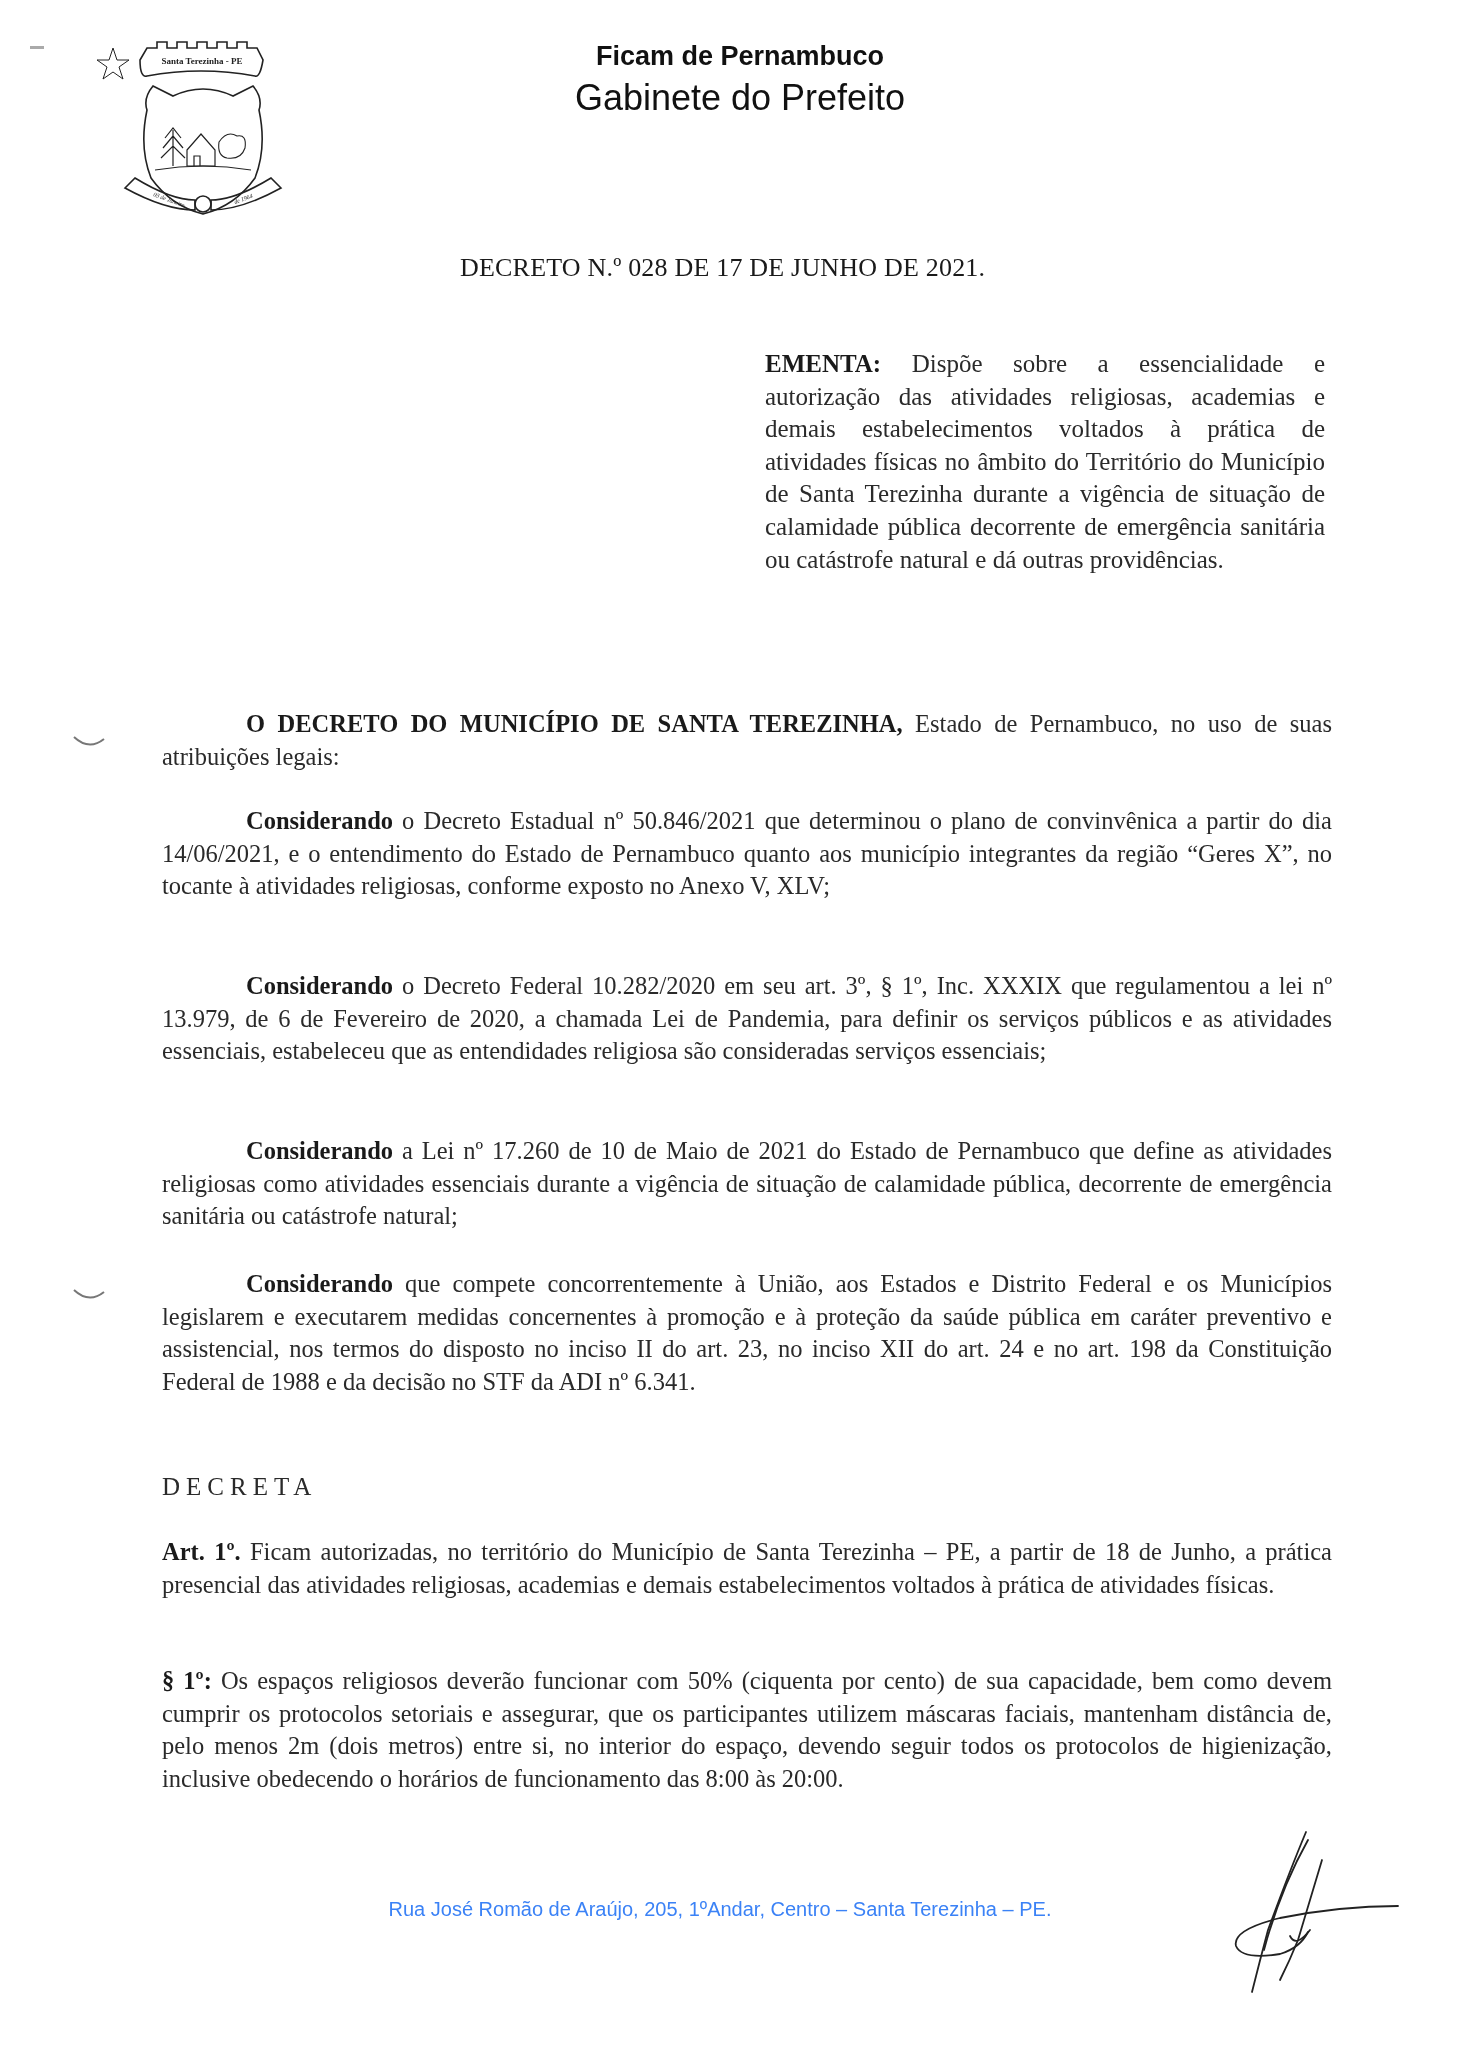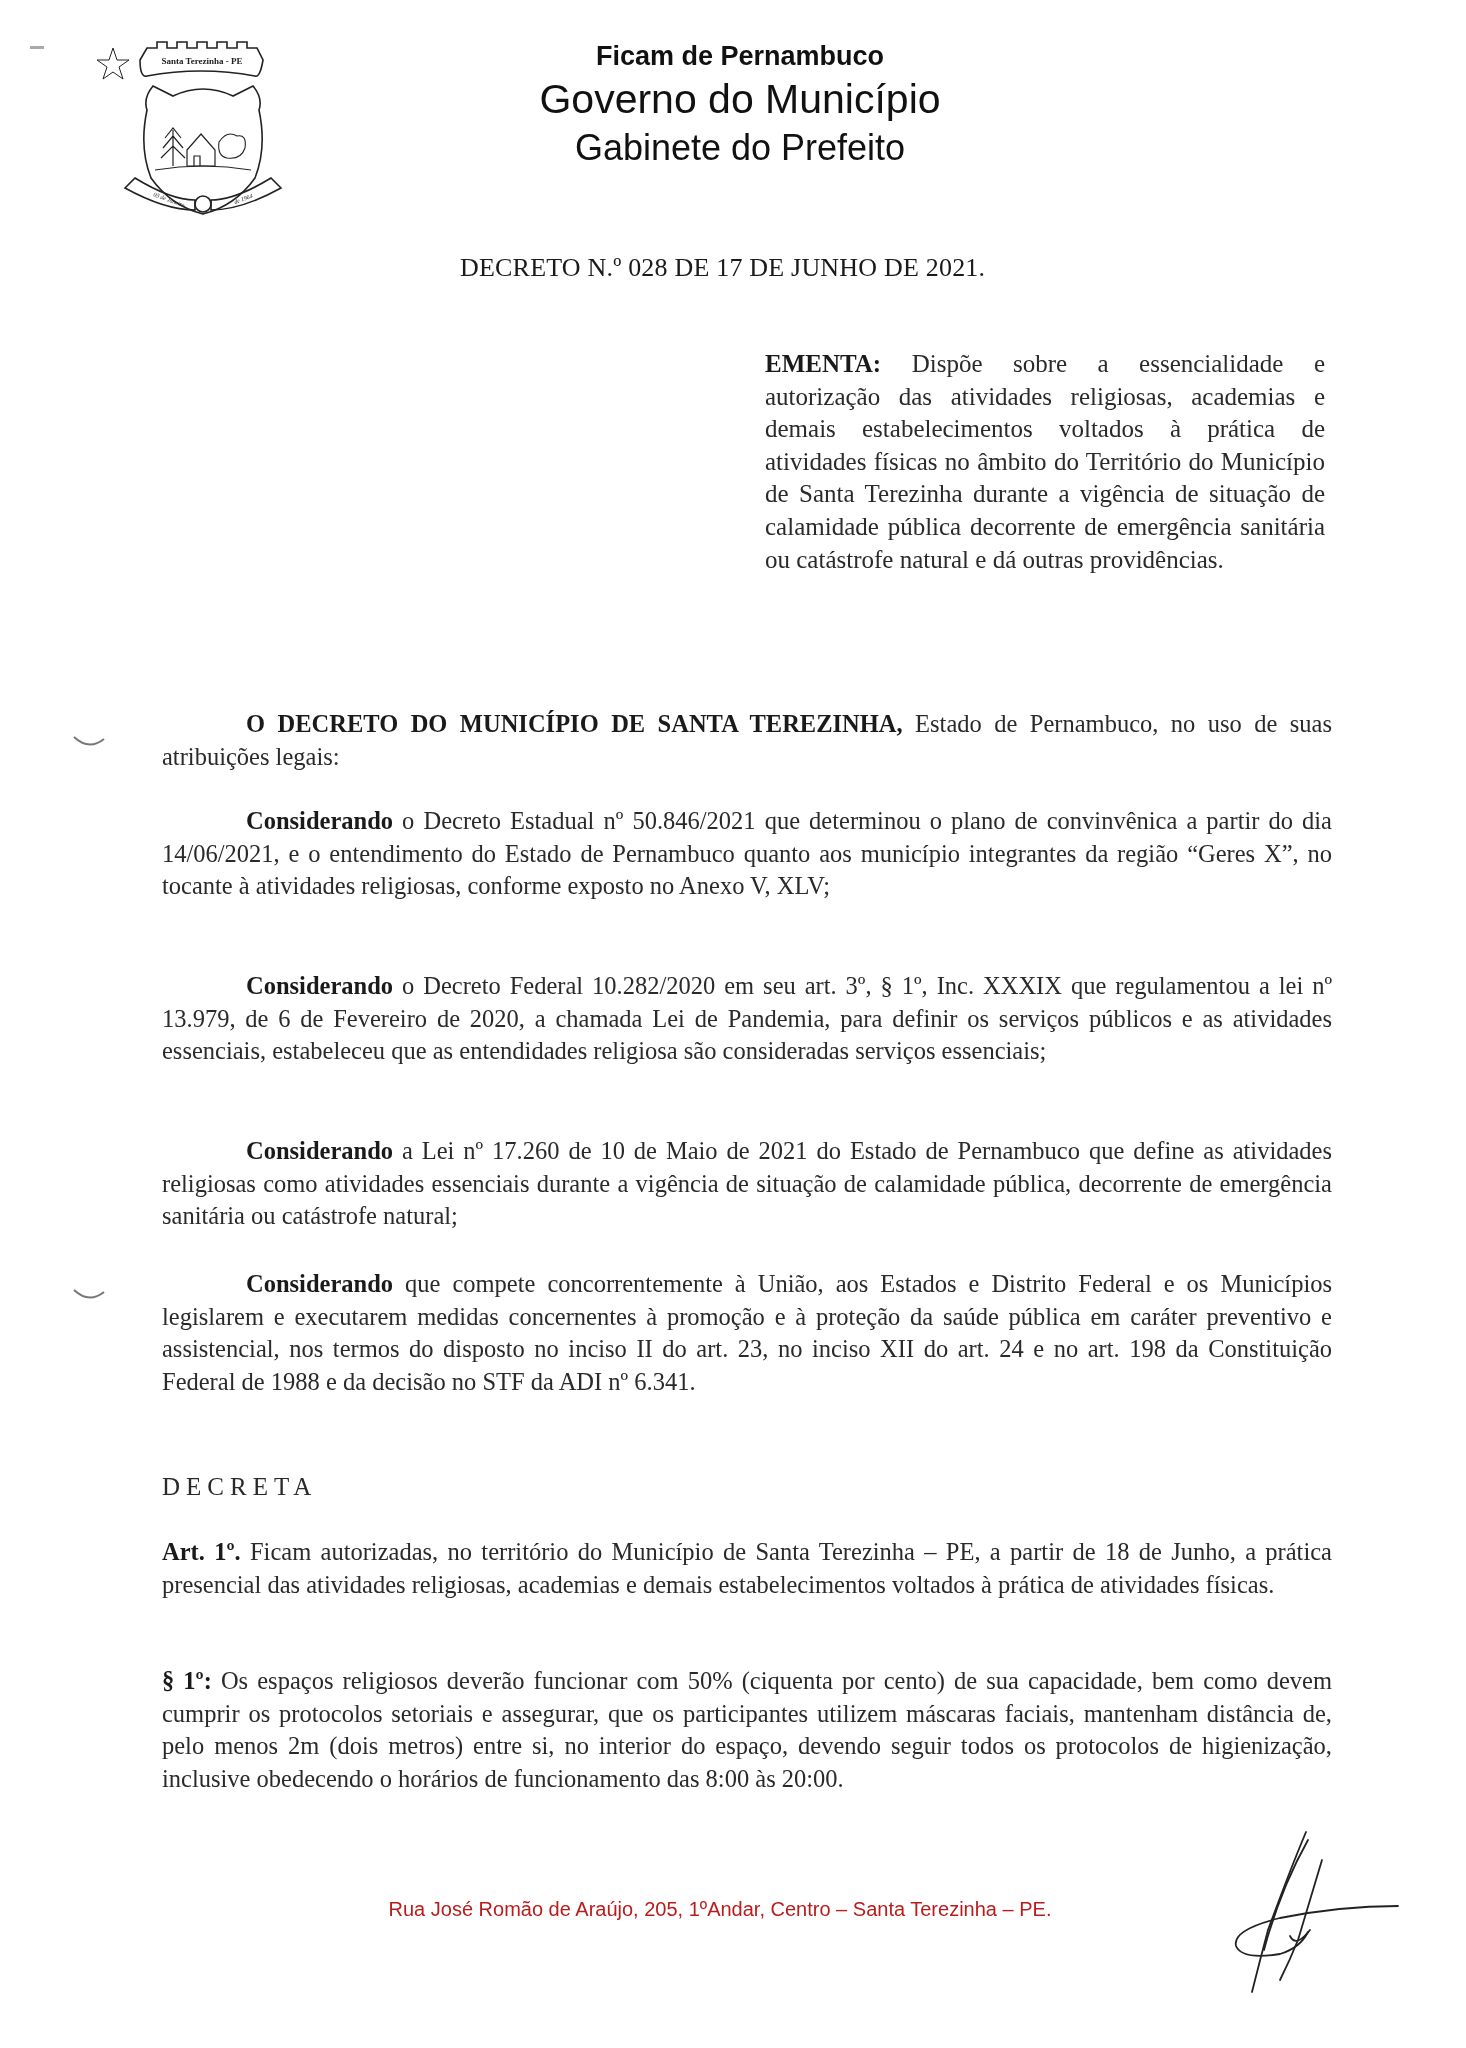--- a/index.html
+++ b/index.html
@@ -28,21 +28,21 @@
   #p-intro { top: 708px; }
   #p-cons1 { top: 805px; }
   #p-cons2 { top: 970px; }
   #p-cons3 { top: 1135px; }
   #p-cons4 { top: 1268px; }
   #decreta { position: absolute; left: 162px; top: 1473px; font-size: 25px; letter-spacing: 6px; color: #2a2a2a; }
   #p-art1 { top: 1536px; }
   #p-par1 { top: 1665px; }
 
   
-  #footer { position: absolute; left: 320px; top: 1893px; width: 800px; text-align: center; font-size: 20px; line-height: 33px; color: #b91c1c; }
+  #footer { position: absolute; left: 320px; top: 1893px; width: 800px; text-align: center; font-size: 20px; line-height: 33px; color: #3b82f6; }
   #signature { position: absolute; left: 1140px; top: 1820px; width: 260px; height: 180px; }
 
   .margin-mark { position: absolute; left: 72px; width: 34px; height: 14px; }
   #mark-1 { top: 735px; }
   #mark-2 { top: 1288px; }
   #dash-mark { position: absolute; left: 30px; top: 46px; width: 14px; height: 3px; background: #aaa; }
 </style>
 </head>
 <body>
 
@@ -65,21 +65,20 @@
     <path d="M124,104 Q132,92 142,98 Q152,96 150,110 Q146,122 132,120 Q122,118 124,104 Z" stroke-width="1.1"></path>
     <path d="M60,132 Q108,124 156,132" stroke-width="1"></path>
   </g>
   <text x="107" y="26" font-size="9" text-anchor="middle" font-family="Liberation Serif, serif" font-weight="bold" fill="#222">Santa Terezinha - PE</text>
   <text x="58" y="158" font-size="6" font-family="Liberation Serif, serif" font-style="italic" fill="#222" transform="rotate(20 58 158)">03 de Janeiro</text>
   <text x="140" y="166" font-size="6" font-family="Liberation Serif, serif" font-style="italic" fill="#222" transform="rotate(-20 140 166)">de 1964</text>
 </svg>
 
 <div id="header" class="sans">
   <div class="state">Ficam de Pernambuco</div>
-  <div class="gov">Governo do Município</div>
   <div class="gab">Gabinete do Prefeito</div>
 </div>
 
 <div id="decree-title" class="serif">DECRETO N.º 028 DE 17 DE JUNHO DE 2021.</div>
 
 <div id="ementa" class="serif">
   <b>EMENTA:</b><span> Dispõe sobre a essencialidade e autorização das atividades religiosas, academias e demais estabelecimentos voltados à prática de atividades físicas no âmbito do Território do Município de Santa Terezinha durante a vigência de situação de calamidade pública decorrente de emergência sanitária ou catástrofe natural e dá outras providências.</span>
 </div>
 
 <svg id="mark-1" class="margin-mark" viewBox="0 0 34 14">

